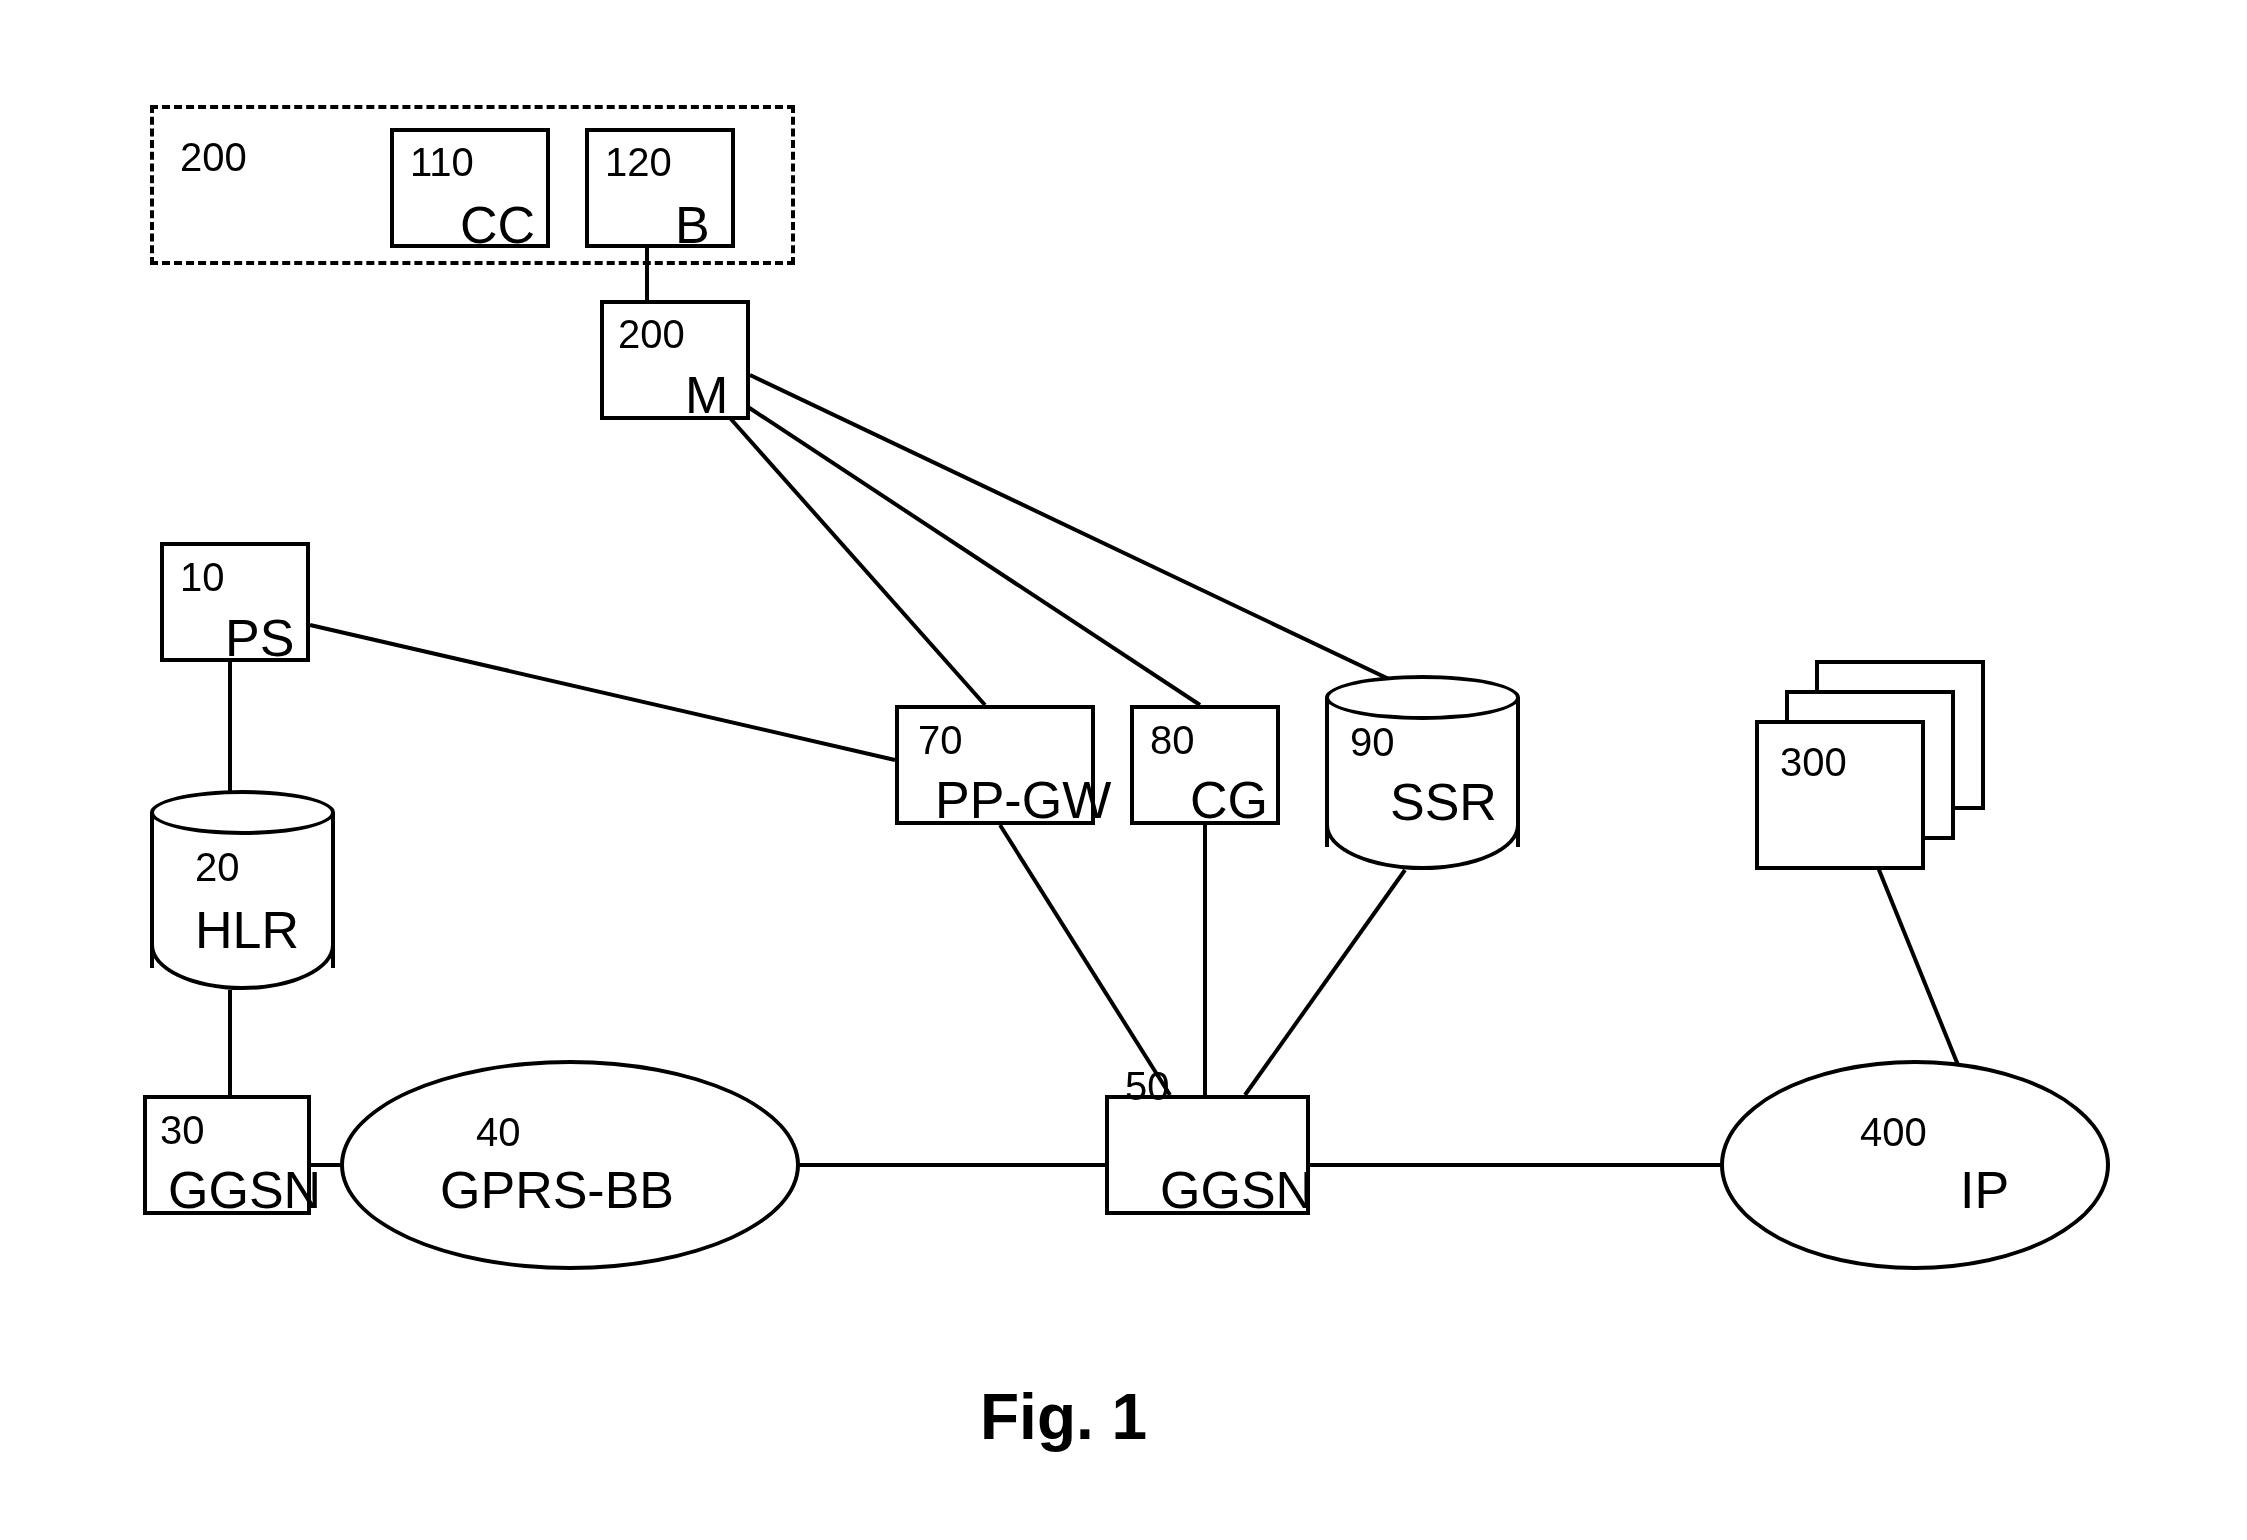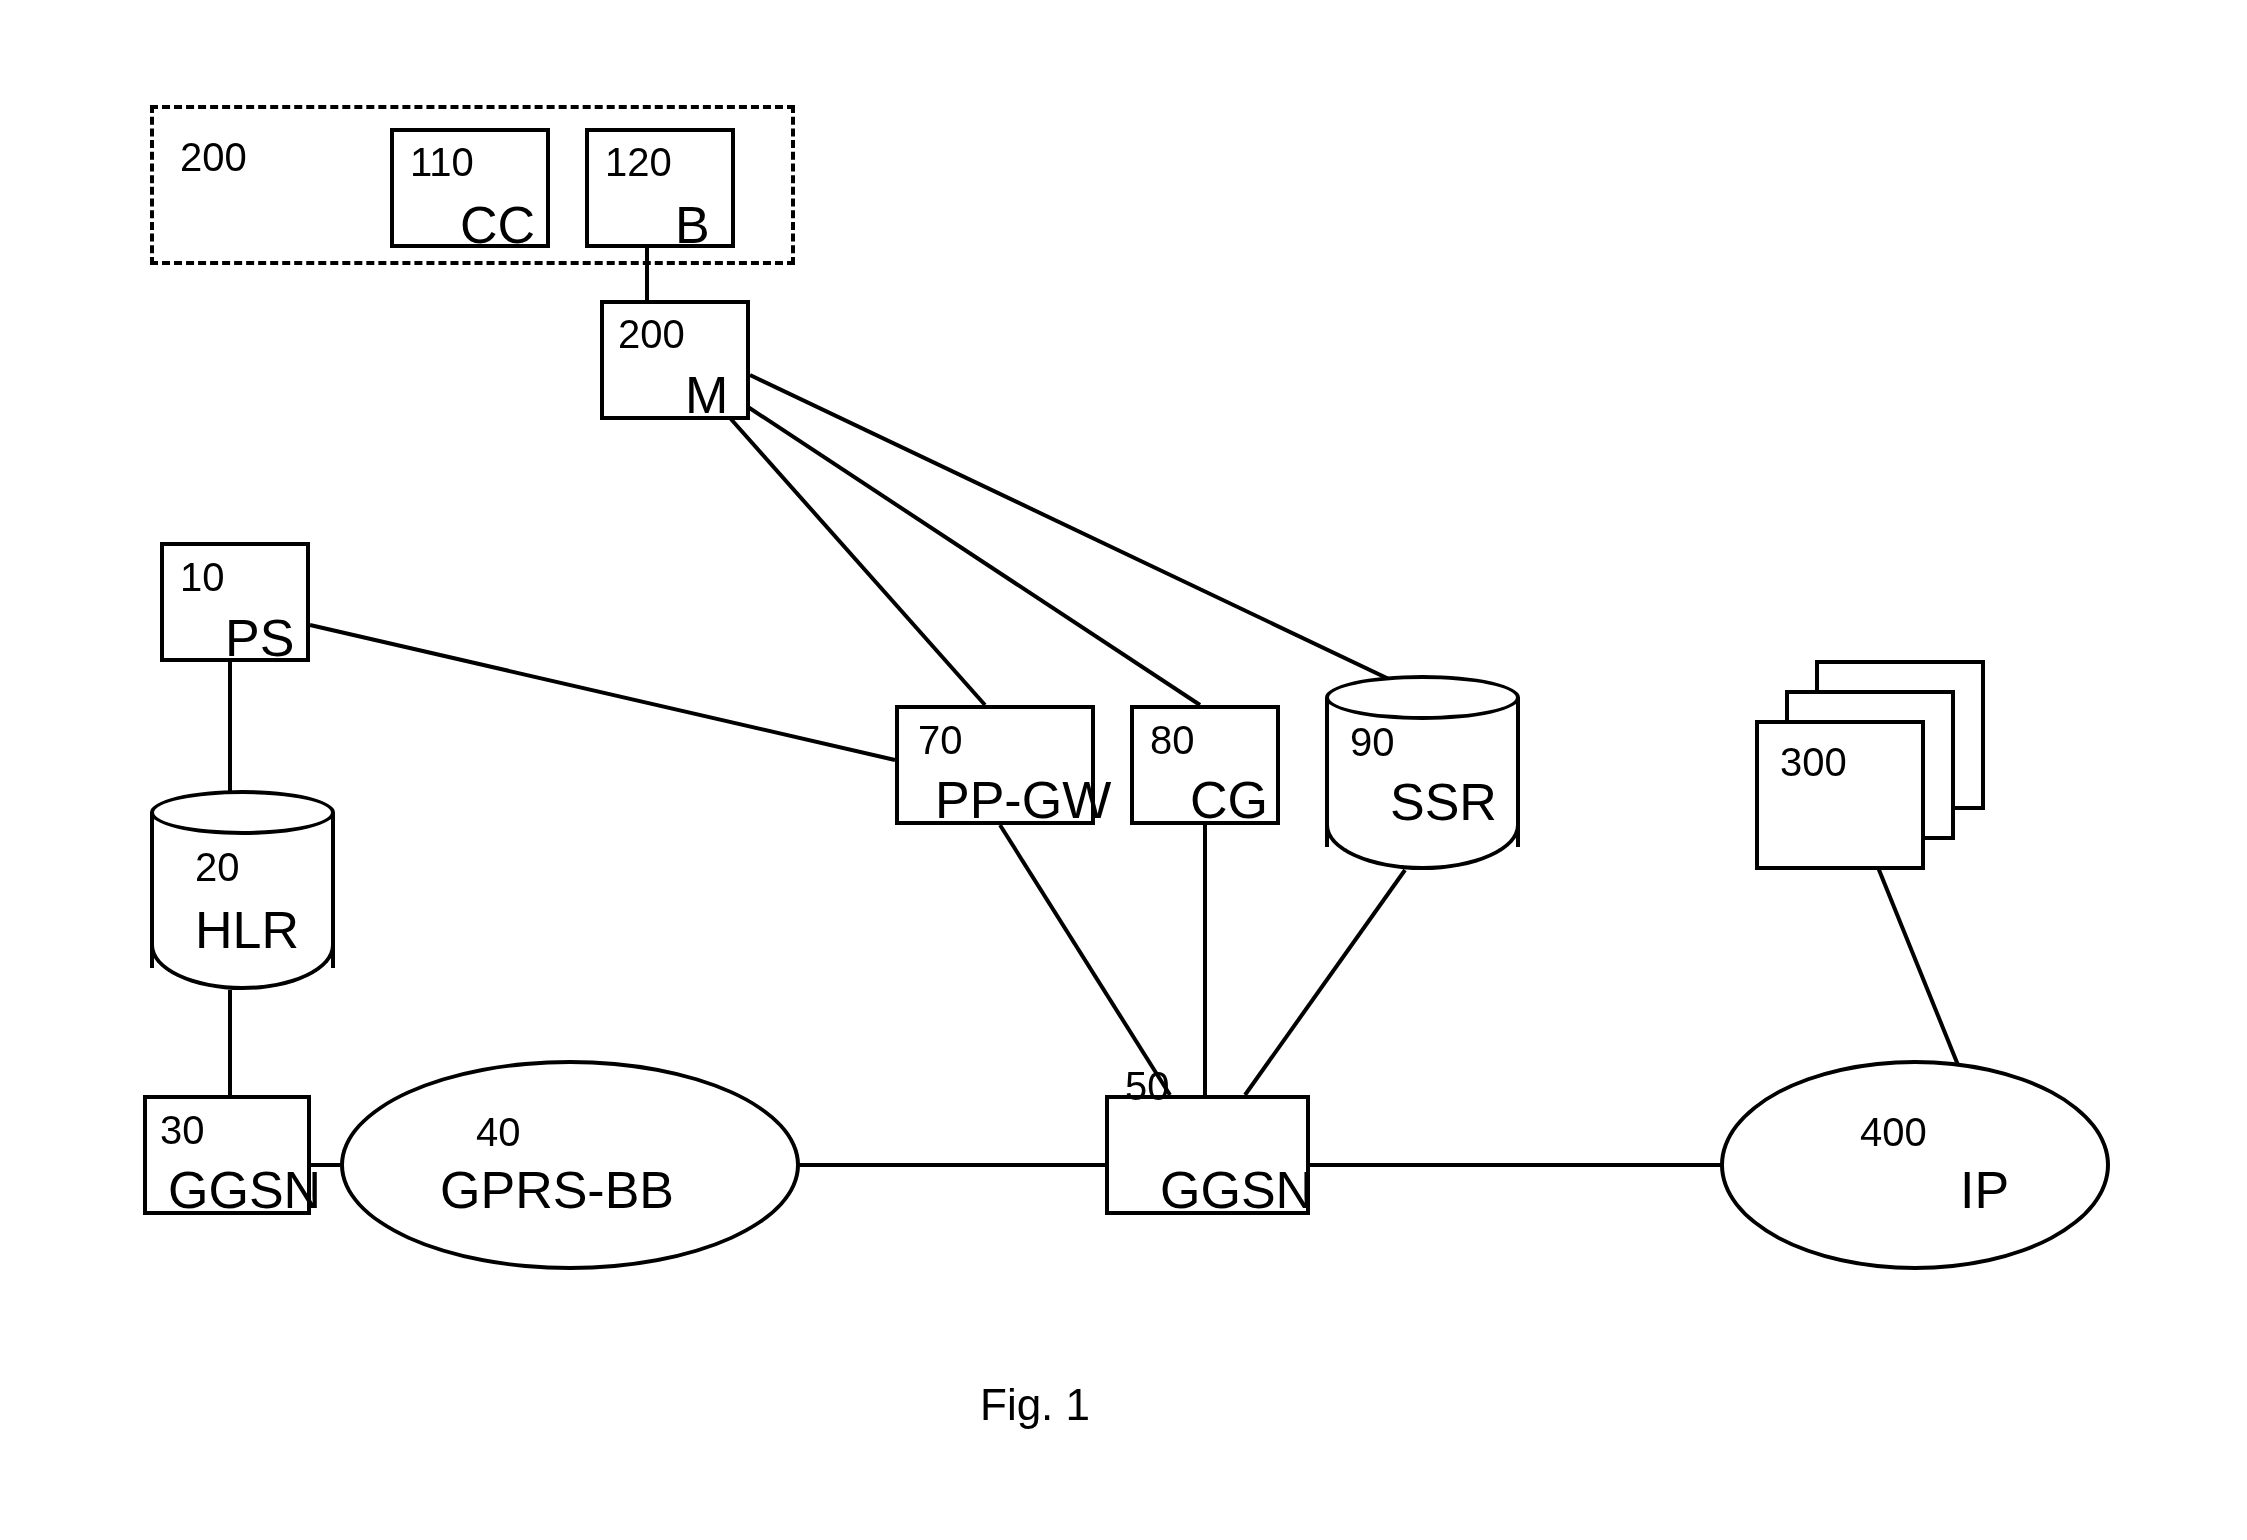--- a/index.html
+++ b/index.html
@@ -36,22 +36,22 @@
     font-size: 40px;
     font-weight: normal;
   }
   .node-label {
     position: absolute;
     font-size: 52px;
     font-weight: normal;
   }
   .fig-caption {
     position: absolute;
-    font-size: 44px;
-    font-weight: normal;
+    font-size: 64px;
+    font-weight: bold;
   }
   svg.lines {
     position: absolute;
     left: 0;
     top: 0;
     pointer-events: none;
   }
   
   .stack {
     position: absolute;

